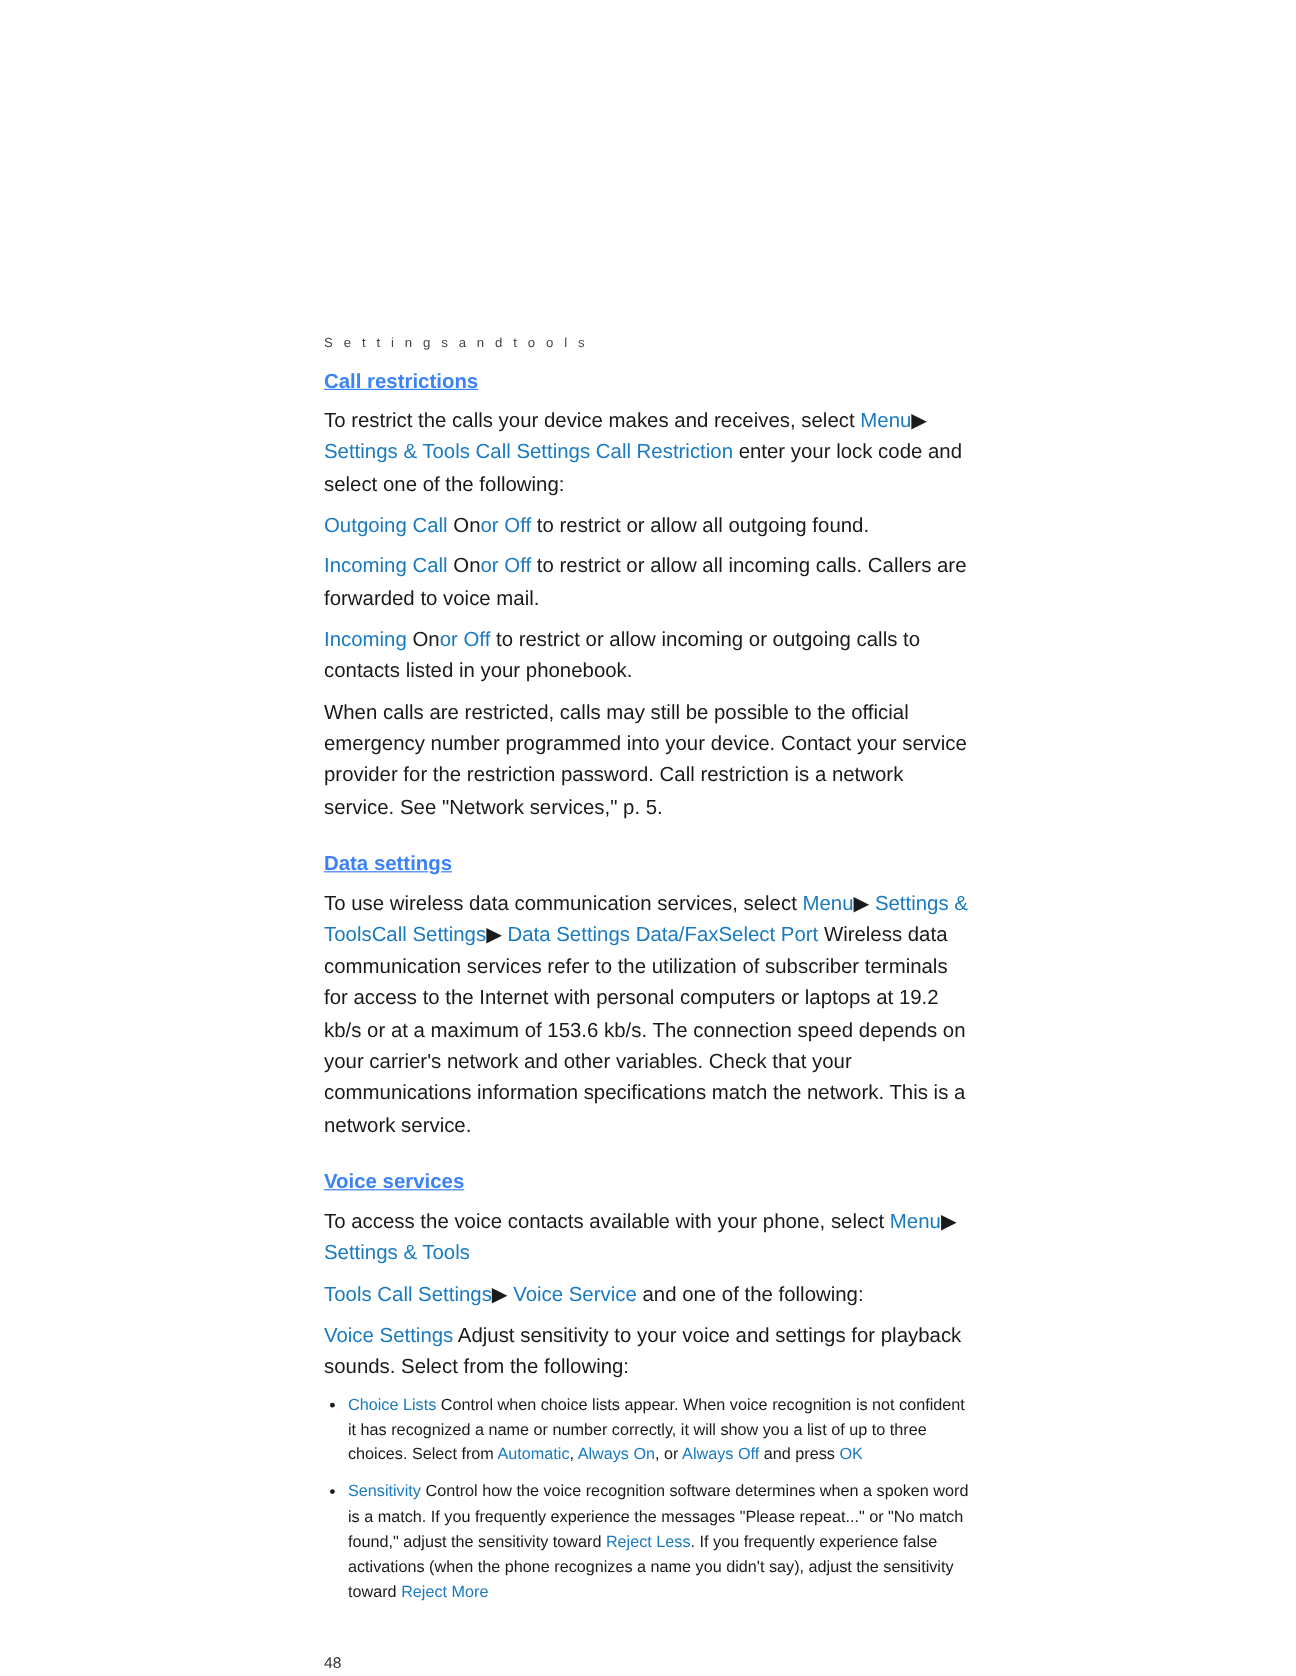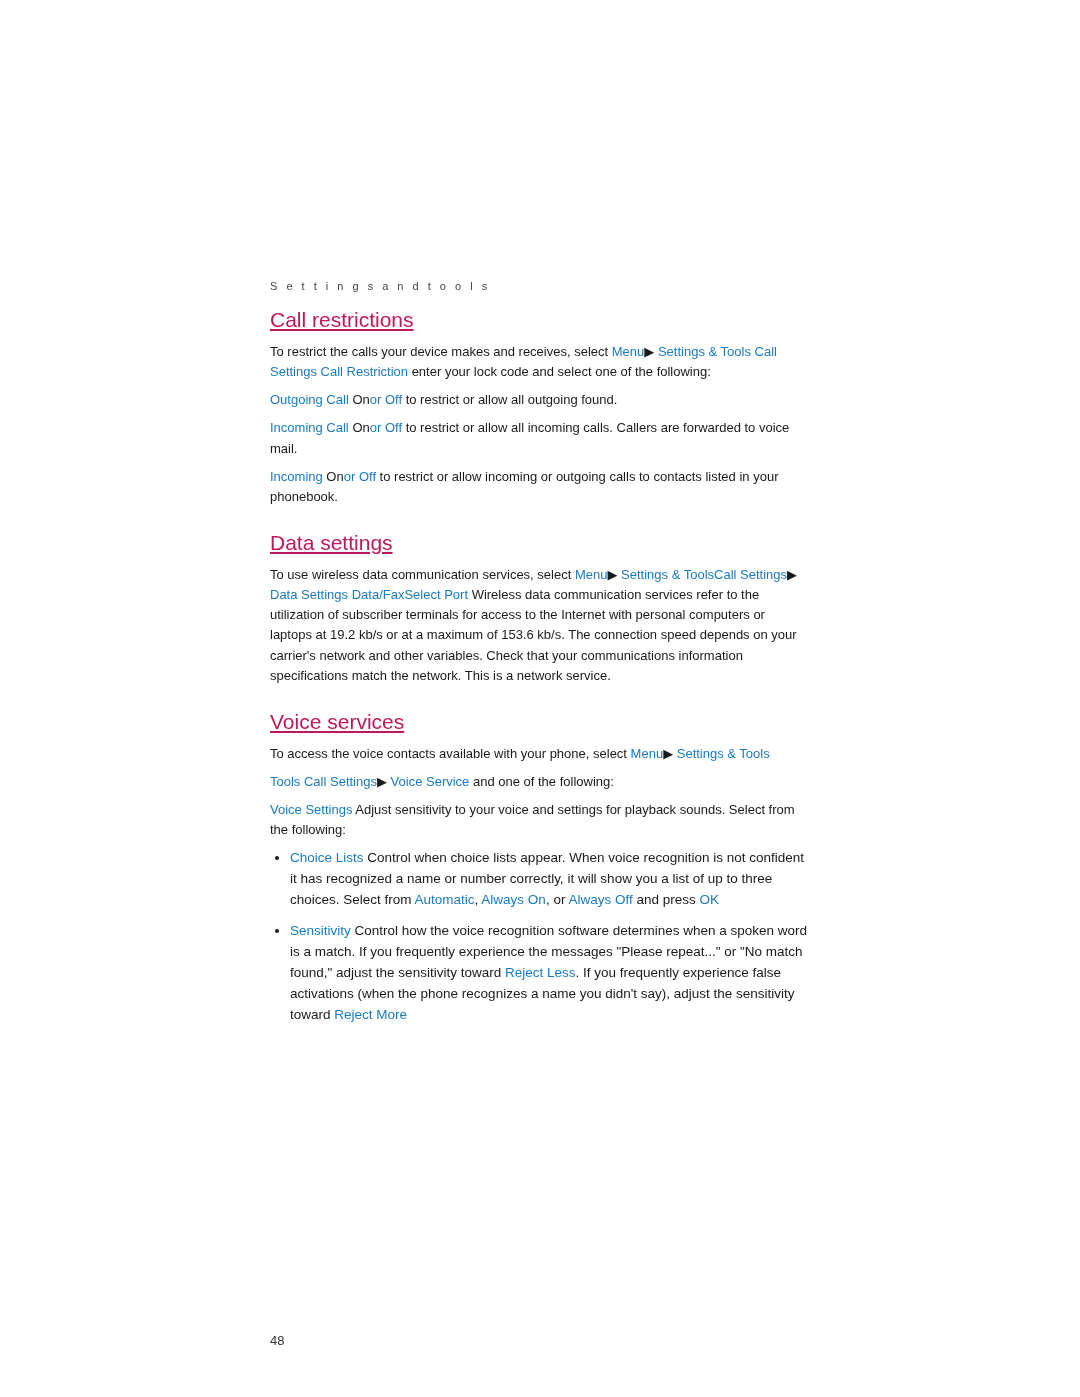--- a/index.html
+++ b/index.html
@@ -27,30 +27,30 @@
 
     .section-label {
       font-size: 11px;
       letter-spacing: 3px;
       color: #444;
       margin-bottom: 16px;
       font-family: Arial, sans-serif;
     }
 
     .section-heading {
-      font-size: 21px;
-      font-weight: normal;
-      color: #be185d;
+      font-size: 17px;
+      font-weight: bold;
+      color: #3b82f6;
       text-decoration: underline;
       margin-bottom: 10px;
       font-family: Arial, sans-serif;
     }
 
     .body-text {
-      font-size: 13px;
+      font-size: 17px;
       line-height: 1.55;
       color: #1a1a1a;
       margin-bottom: 8px;
       font-family: Arial, sans-serif;
     }
 
     .link-blue {
       color: #1a7abf;
       text-decoration: none;
     }
@@ -101,20 +101,23 @@
     </p>
 
     <p class="body-text">
       <span class="link-blue">Incoming Call</span><span> On</span><span class="link-blue">or </span><span class="link-blue">Off</span><span> to restrict or allow all incoming calls. Callers are forwarded to voice mail.</span>
     </p>
 
     <p class="body-text">
       <span class="link-blue">Incoming</span><span> On</span><span class="link-blue">or </span><span class="link-blue">Off</span><span> to restrict or allow incoming or outgoing calls to contacts listed in your phonebook.</span>
     </p>
 
+    <p class="body-text">
+      When calls are restricted, calls may still be possible to the official emergency number programmed into your device. Contact your service provider for the restriction password. Call restriction is a network service. See "Network services," p. 5.
+    </p>
   </div>
 
   <div class="section-block">
     <div class="section-heading">Data settings</div>
 
     <p class="body-text">
       <span>To use wireless data communication services, select </span><span class="link-blue">Menu</span><span>▶ </span><span class="link-blue">Settings &amp; Tools</span><span class="link-blue">Call Settings</span><span>▶ </span><span class="link-blue">Data Settings</span><span> </span><span class="link-blue">Data/Fax</span><span class="link-blue">Select Port</span><span> Wireless data communication services refer to the utilization of subscriber terminals for access to the Internet with personal computers or laptops at 19.2 kb/s or at a maximum of 153.6 kb/s. The connection speed depends on your carrier's network and other variables. Check that your communications information specifications match the network. This is a network service.</span>
     </p>
   </div>
 

